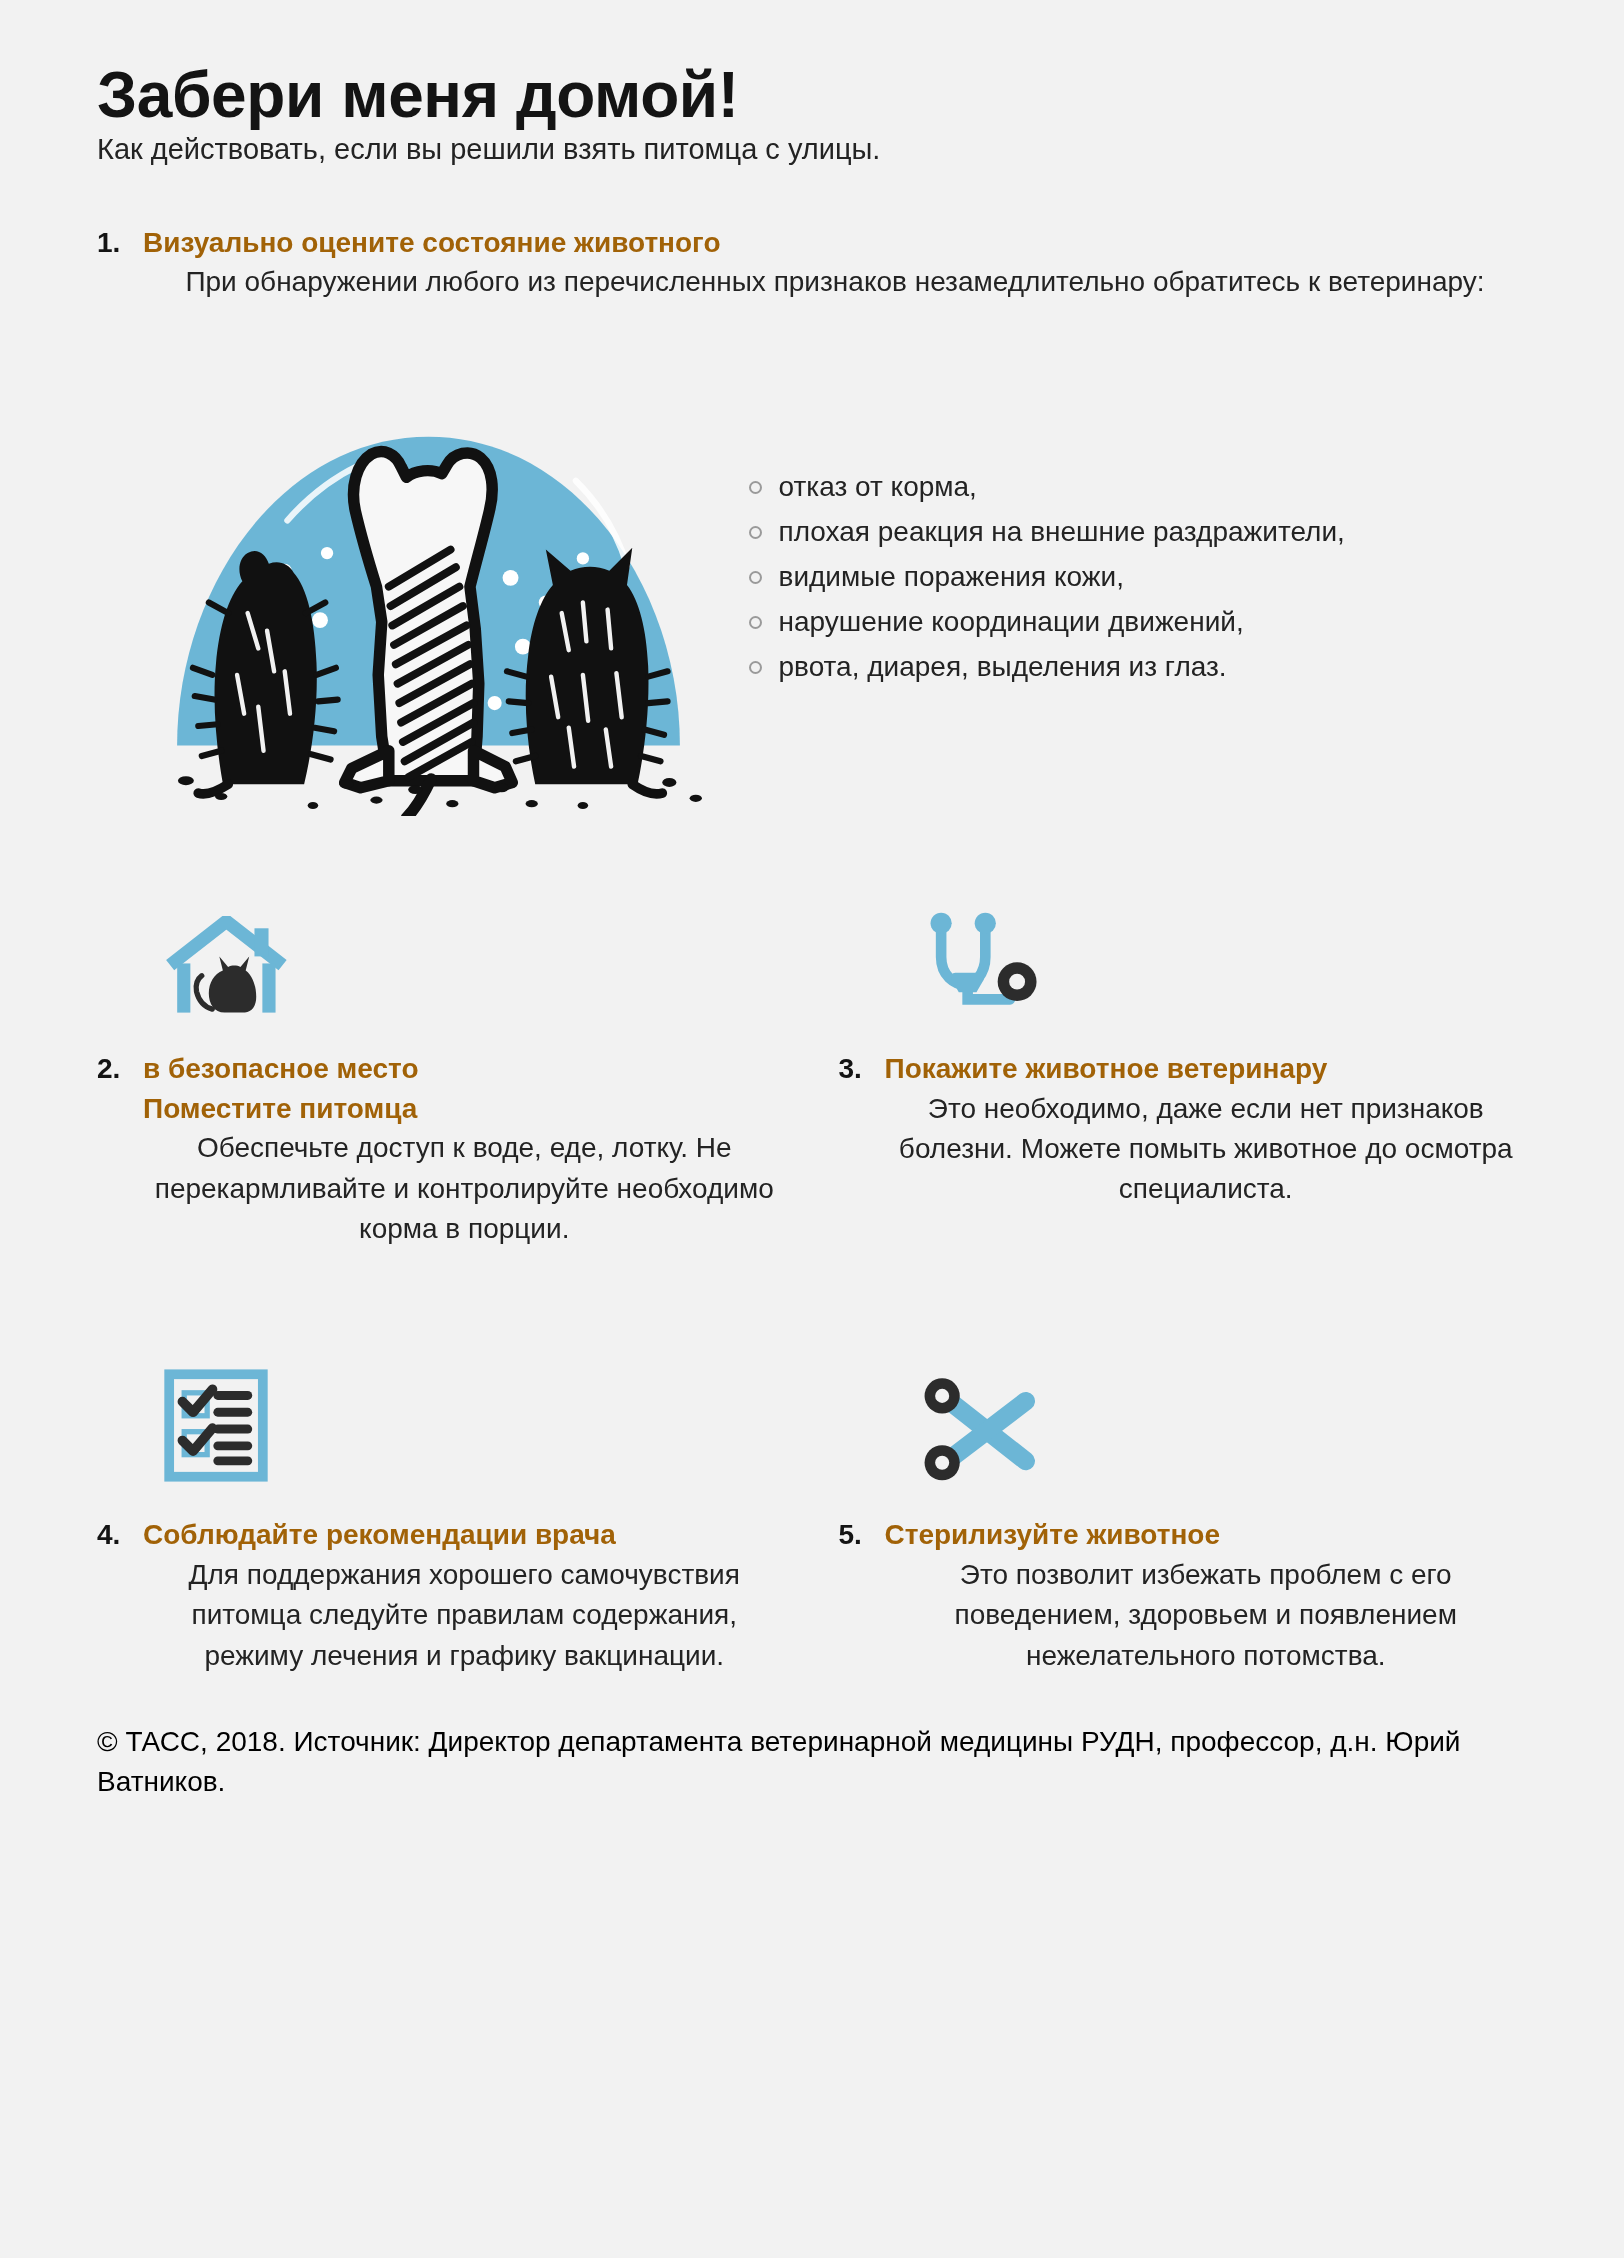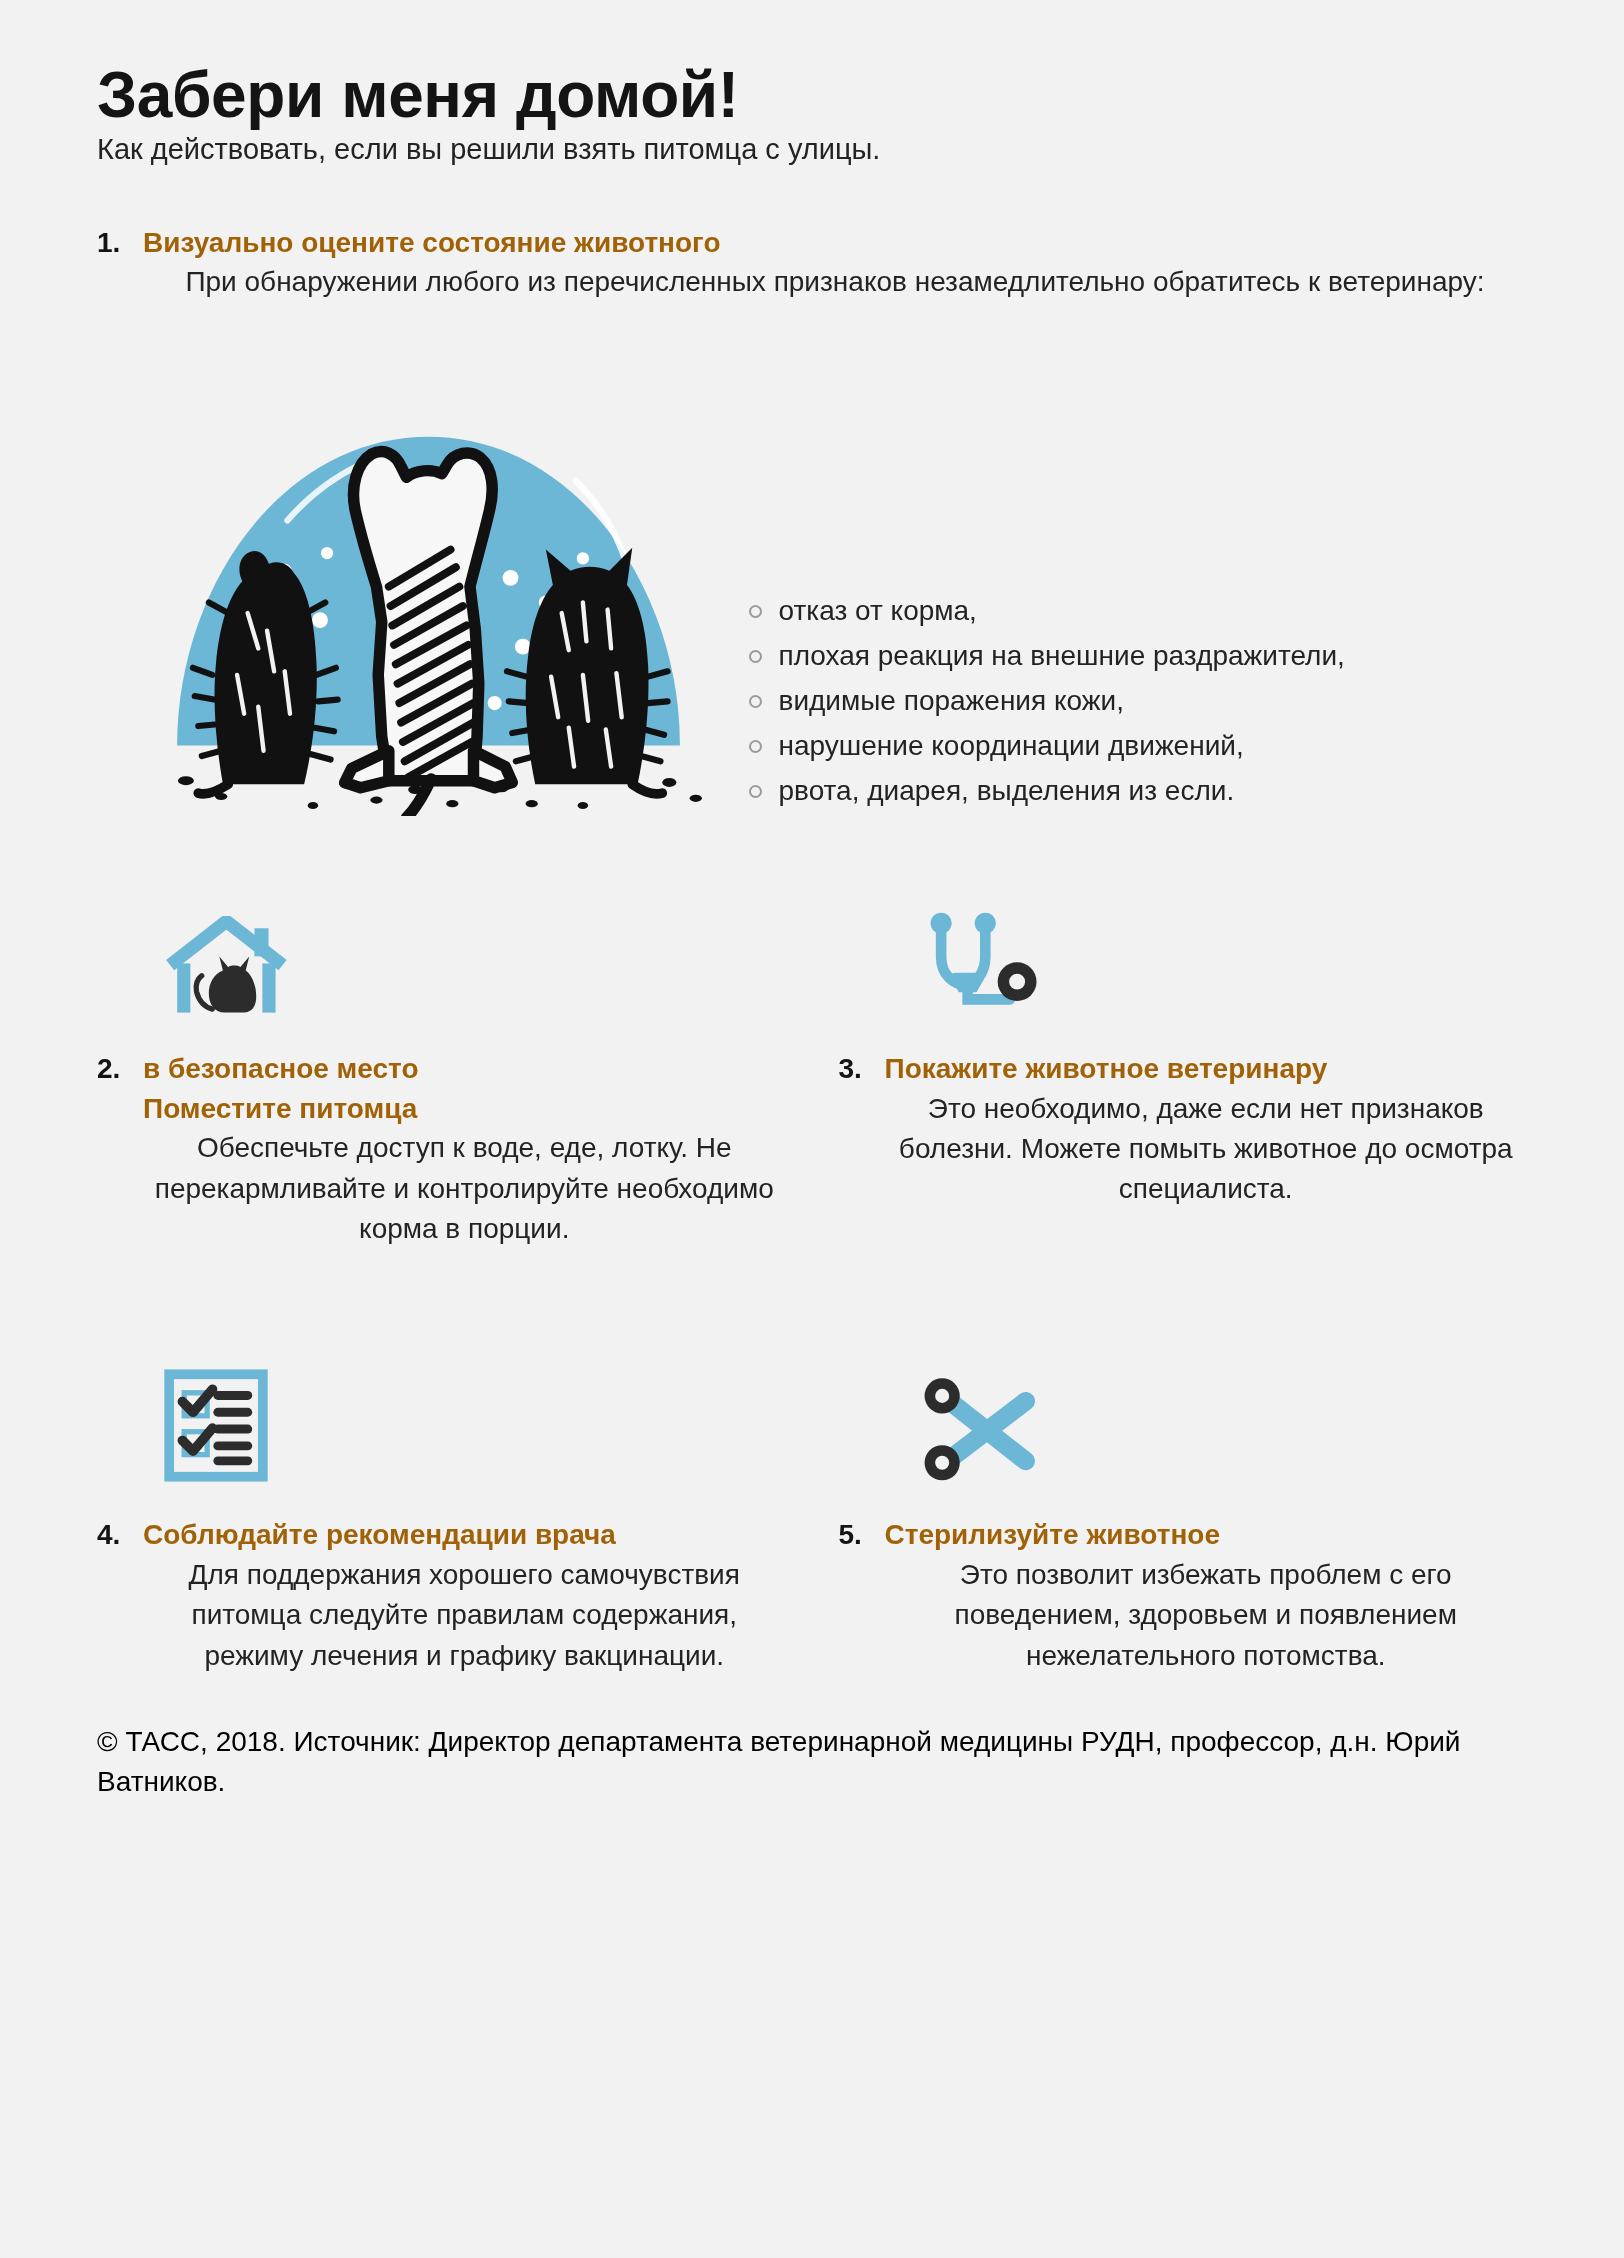--- a/index.html
+++ b/index.html
@@ -56,21 +56,21 @@
     text-align:center;
   }
 
   
   .step1 { margin-top:53px; }
 
   
   .row1 {
     display:flex;
     margin-top:19.4px;
-    align-items:flex-end;
+    align-items:center;
   }
   .illo-wrap {
     width:609px;
     flex:0 0 609px;
     position:relative;
     height:494px;
     margin-left:26.5px;
   }
   .symptoms {
     flex:1 1 auto;
@@ -312,21 +312,21 @@
       <li class="sym-item">
         <span class="sym-bullet">
             <span></span>
           </span>
         <span class="sym-text">нарушение координации движений,</span>
       </li>
       <li class="sym-item">
         <span class="sym-bullet">
             <span></span>
           </span>
-        <span class="sym-text">рвота, диарея, выделения из если.</span>
+        <span class="sym-text">рвота, диарея, выделения из глаз.</span>
       </li>
     </ul>
   </div>
 
   <div class="grid2 block-a">
     <div class="col">
       <div class="icon-box">
         <svg width="132" height="101" viewBox="0 0 150 115">
 
           <path d="M8 56 L72 6 L136 56" stroke="#6cb6d6" stroke-width="15" fill="none" stroke-linejoin="miter"></path>

